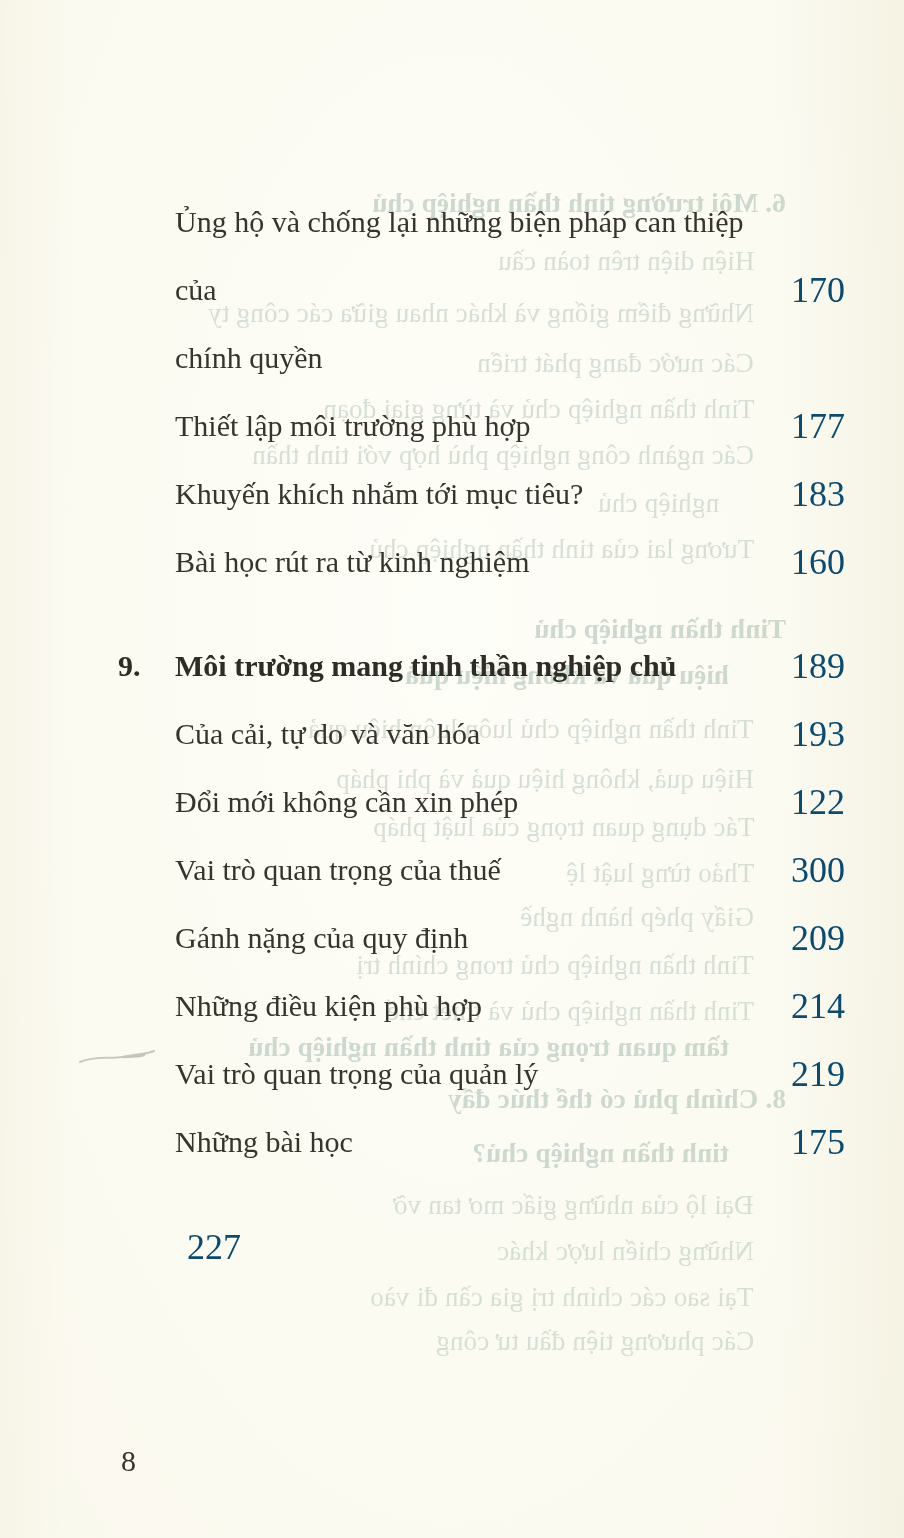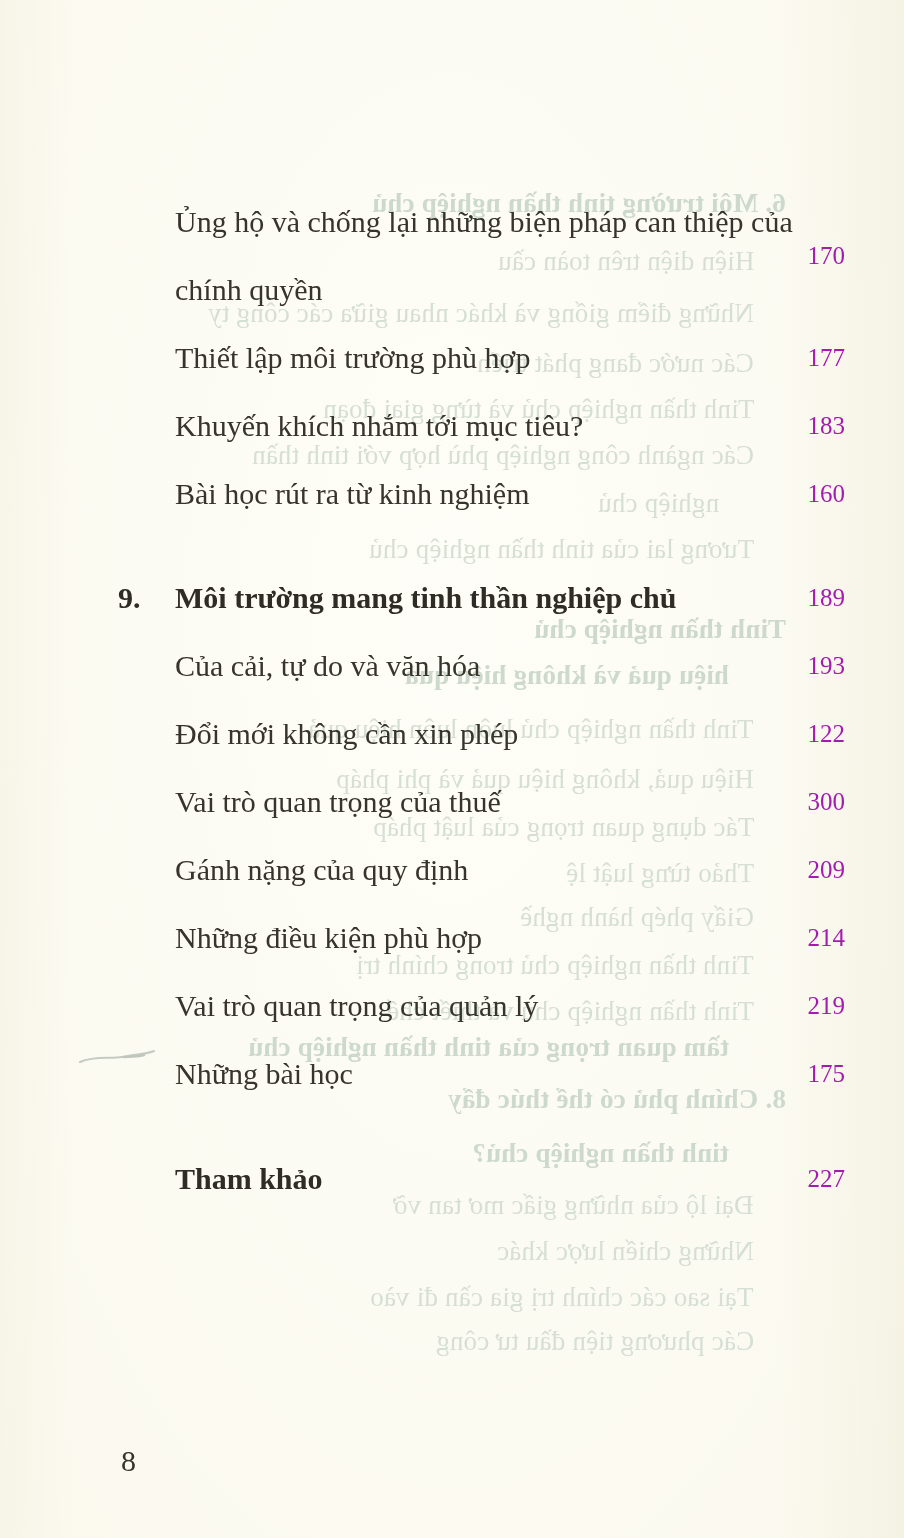--- a/index.html
+++ b/index.html
@@ -67,23 +67,23 @@
   .num-col {
     flex: 0 0 57px;
     width: 57px;
   }
   .title-col {
     flex: 1 1 auto;
   }
   .page-col {
     flex: 0 0 auto;
     margin-left: 12px;
-    font-size: 25px;
+    font-size: 36px;
     font-weight: normal;
-    color: #a21caf;
+    color: #0c4a6e;
     text-align: right;
   }
 
   .footer-page-number {
     position: absolute;
     left: 121px;
     top: 1444px;
     font-size: 30px;
     color: #36342b;
   }
@@ -208,23 +208,20 @@
     </div>
     <div class="toc-row">
       <span class="num-col"></span>
       <span class="title-col">
         <div>Những bài học</div>
       </span>
       <span class="page-col">175</span>
     </div>
     <div class="toc-row chapter" style="margin-top: 37px;">
       <span class="num-col"></span>
-      <span class="title-col">
-        <div>Tham khảo</div>
-      </span>
       <span class="page-col">227</span>
     </div>
   </div>
 
 <svg class="pen-mark" width="80" height="26" viewBox="0 0 80 26">
   <path d="M2,18 C 18,11 34,16 50,12 C 58,10 66,11 76,7" fill="none" stroke="#9aa59a" stroke-width="2" stroke-linecap="round"></path>
   <path d="M46,13 C 54,12 60,13 66,11" fill="none" stroke="#8f9b90" stroke-width="2.5" stroke-linecap="round"></path>
 </svg>
 
 <div class="footer-page-number">8</div>

